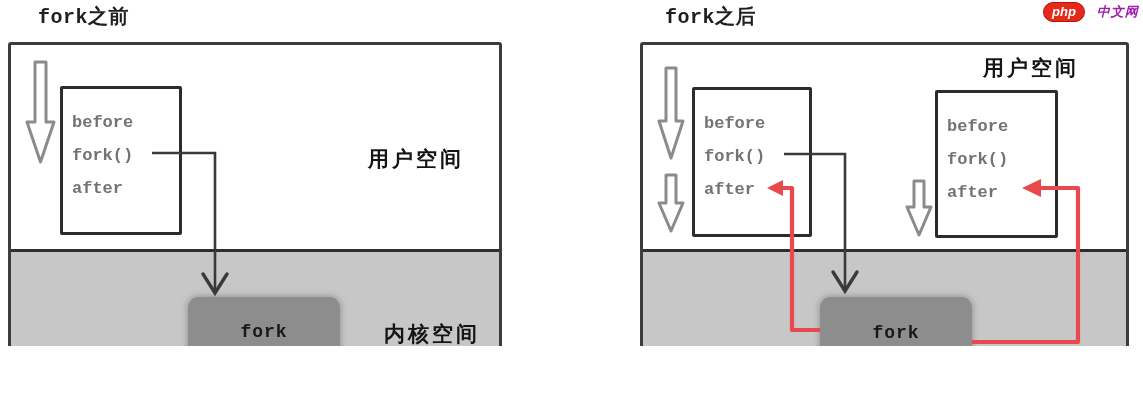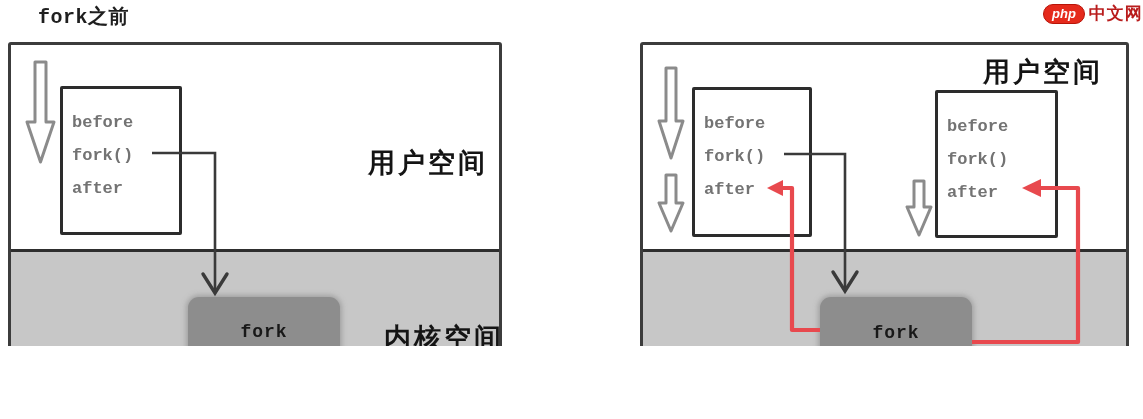--- a/index.html
+++ b/index.html
@@ -25,21 +25,21 @@
     box-sizing:border-box;
   }
   .kernel-region{
     position:absolute;
     left:0;right:0;bottom:0;
     background:#c7c7c7;
     border-top:3px solid #2e2e2e;
   }
   .space-label{
     font-weight:700;
-    font-size:27px;
+    font-size:21px;
     color:#141414;
     letter-spacing:3px;
     white-space:nowrap;
   }
   .code-box{
     background:#ffffff;
     border:3px solid #2c2c2c;
     border-radius:2px;
     box-sizing:border-box;
     padding:17px 0 0 9px;
@@ -67,38 +67,39 @@
     letter-spacing:1px;
   }
   .watermark{
     font-size:19px;
     font-weight:600;
     color:rgba(245,245,245,0.92);
     text-shadow:0 0 2px #8f8f8f, 1px 1px 0 #9a9a9a;
     letter-spacing:1px;
     white-space:nowrap;
   }
-  .logo{display:flex;align-items:center;gap:4px;}
+  .logo{display:flex;align-items:center;gap:12px;}
   .logo-badge{
     background:#e52a1c;
     border:1px solid #b81408;
     border-radius:11px;
     color:#ffffff;
     font-weight:700;
     font-style:italic;
     font-size:13px;
     line-height:18px;
     padding:0 8px;
     font-family:"Liberation Sans", sans-serif;
   }
   .logo-text{
-    color:#b91c1c;
+    color:#a21caf;
     font-weight:700;
-    font-size:17px;
+    font-size:13px;
     letter-spacing:1px;
+    font-style:italic;
   }
   svg{display:block;}
 </style>
 </head>
 <body>
 
 <div id="canvas">
 
   <div class="abs diagram-title" style="left:38px;top:3px;">fork之前</div>
 
@@ -117,20 +118,21 @@
   <div class="abs code-box" style="left:60px;top:86px;width:122px;height:149px;">
     <span class="code-line">before</span>
     <span class="code-line">fork()</span>
     <span class="code-line">after</span>
   </div>
 
   <div class="abs fork-box" style="left:188px;top:297px;width:152px;height:70px;">
     <span class="fork-label">fork</span>
   </div>
 
+  <div class="abs diagram-title" style="left:665px;top:3px;">fork之后</div>
 
   <div class="abs outer-box" style="left:640px;top:42px;width:489px;height:365px;">
     <div class="kernel-region" style="height:152px;"></div>
   </div>
 
   <div class="abs space-label" style="left:983px;top:54px;">用户空间</div>
 
   <div class="abs space-label" style="left:998px;top:352px;">内核空间</div>
 
   <svg class="abs" style="left:657px;top:66px;" width="28" height="96" viewBox="0 0 28 96">

